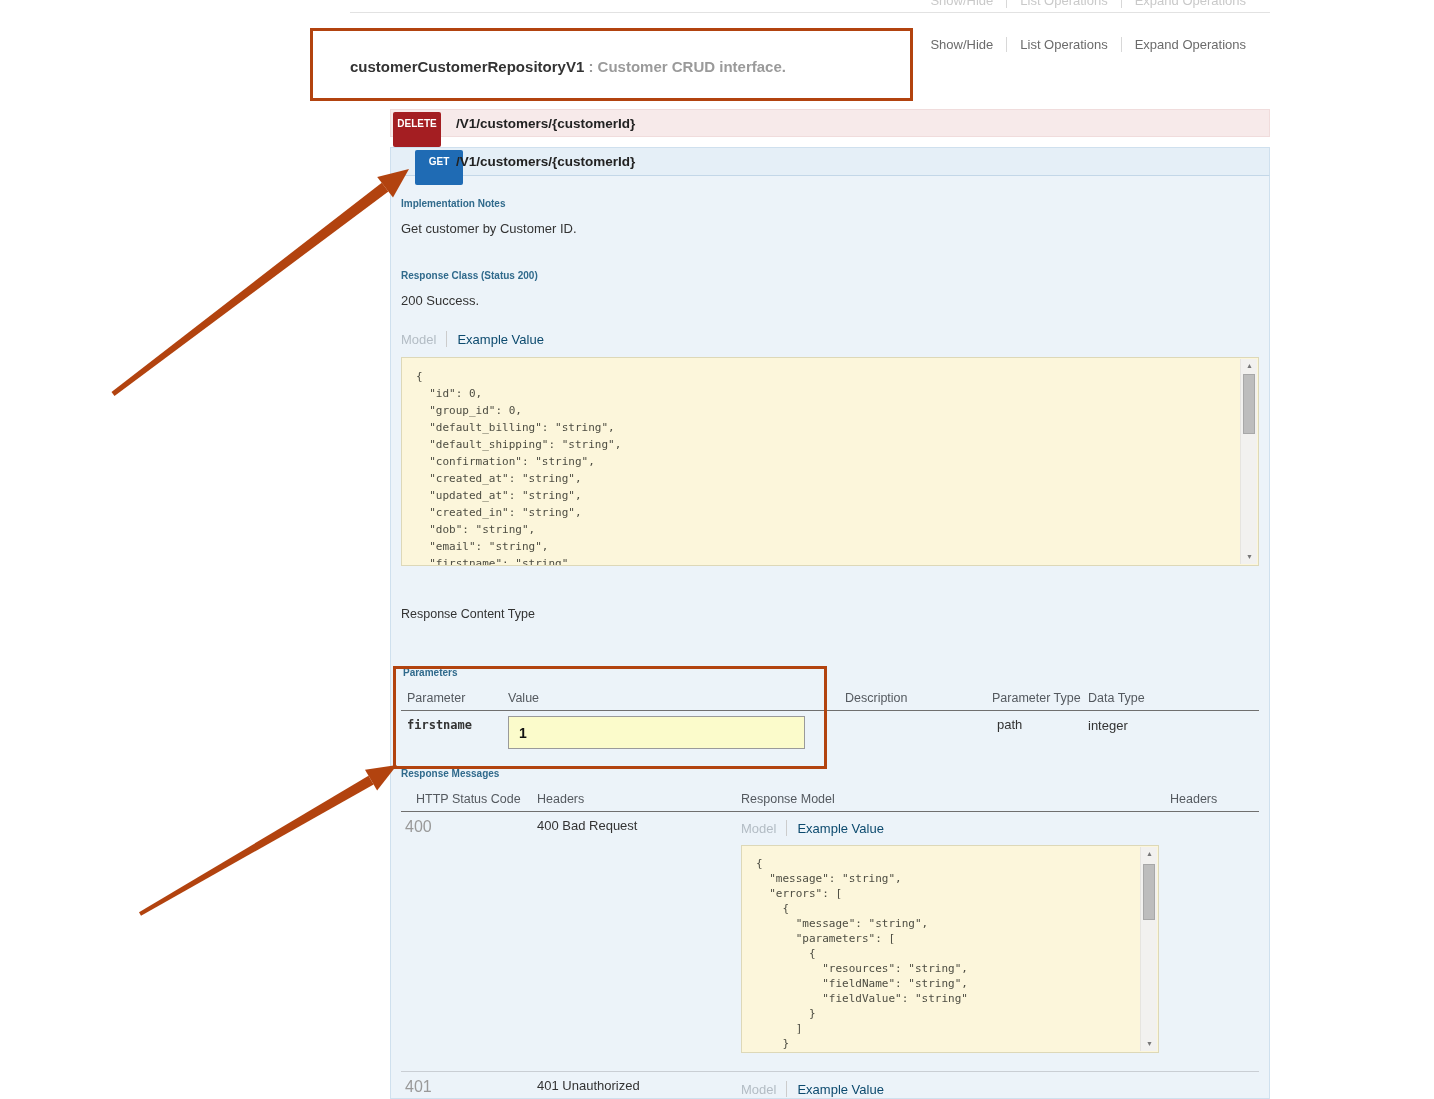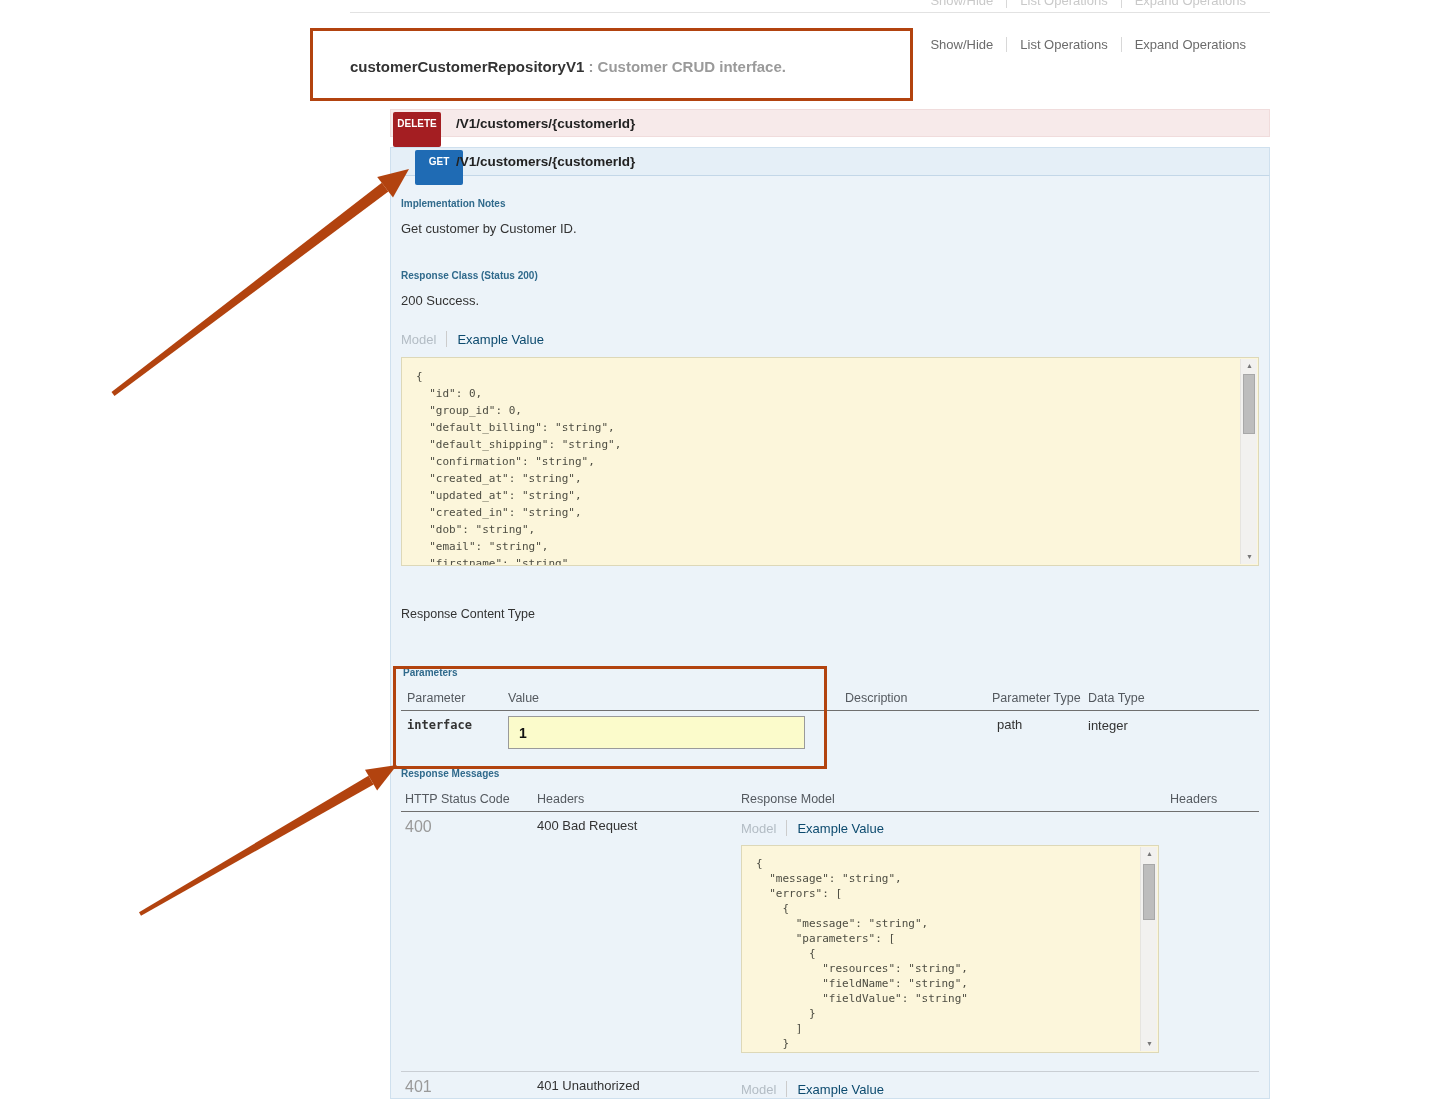--- a/index.html
+++ b/index.html
@@ -147,27 +147,27 @@
   <div class="ann-box" style="left:393px; top:666px; width:434px; height:103px;"></div>
 
   <div class="h4" style="left:403px; top:667px;">Parameters</div>
   <div class="colhead" style="left:407px; top:691px;">Parameter</div>
   <div class="colhead" style="left:508px; top:691px;">Value</div>
   <div class="colhead" style="left:845px; top:691px;">Description</div>
   <div class="colhead" style="left:992px; top:691px;">Parameter Type</div>
   <div class="colhead" style="left:1088px; top:691px;">Data Type</div>
   <div class="tline" style="top:710px;"></div>
 
-  <div class="mono-b" style="left:407px; top:718px;">interface</div>
+  <div class="mono-b" style="left:407px; top:718px;">firstname</div>
   <input class="pinput" type="text" value="1" style="">
   <div class="body-text" style="left:997px; top:717px;">path</div>
   <div class="body-text" style="left:1088px; top:718px;">integer</div>
 
   <div class="h4" style="left:401px; top:768px;">Response Messages</div>
-  <div class="colhead" style="left:405px; top:792px;text-align:right;">HTTP Status Code</div>
+  <div class="colhead" style="left:416px; top:792px;text-align:right;">HTTP Status Code</div>
   <div class="colhead" style="left:537px; top:792px;">Headers</div>
   <div class="colhead" style="left:741px; top:792px;">Response Model</div>
   <div class="colhead" style="left:1170px; top:792px;">Headers</div>
   <div class="tline" style="top:811px;"></div>
 
   <div class="body-text dim" style="left:405px; top:818px;">400</div>
   <div class="body-text" style="left:537px; top:818px;">400 Bad Request</div>
   <div class="tabs" style="left:741px; top:820px;">
     <span class="tab-model">Model</span>
     <span class="tab-sep"></span>

